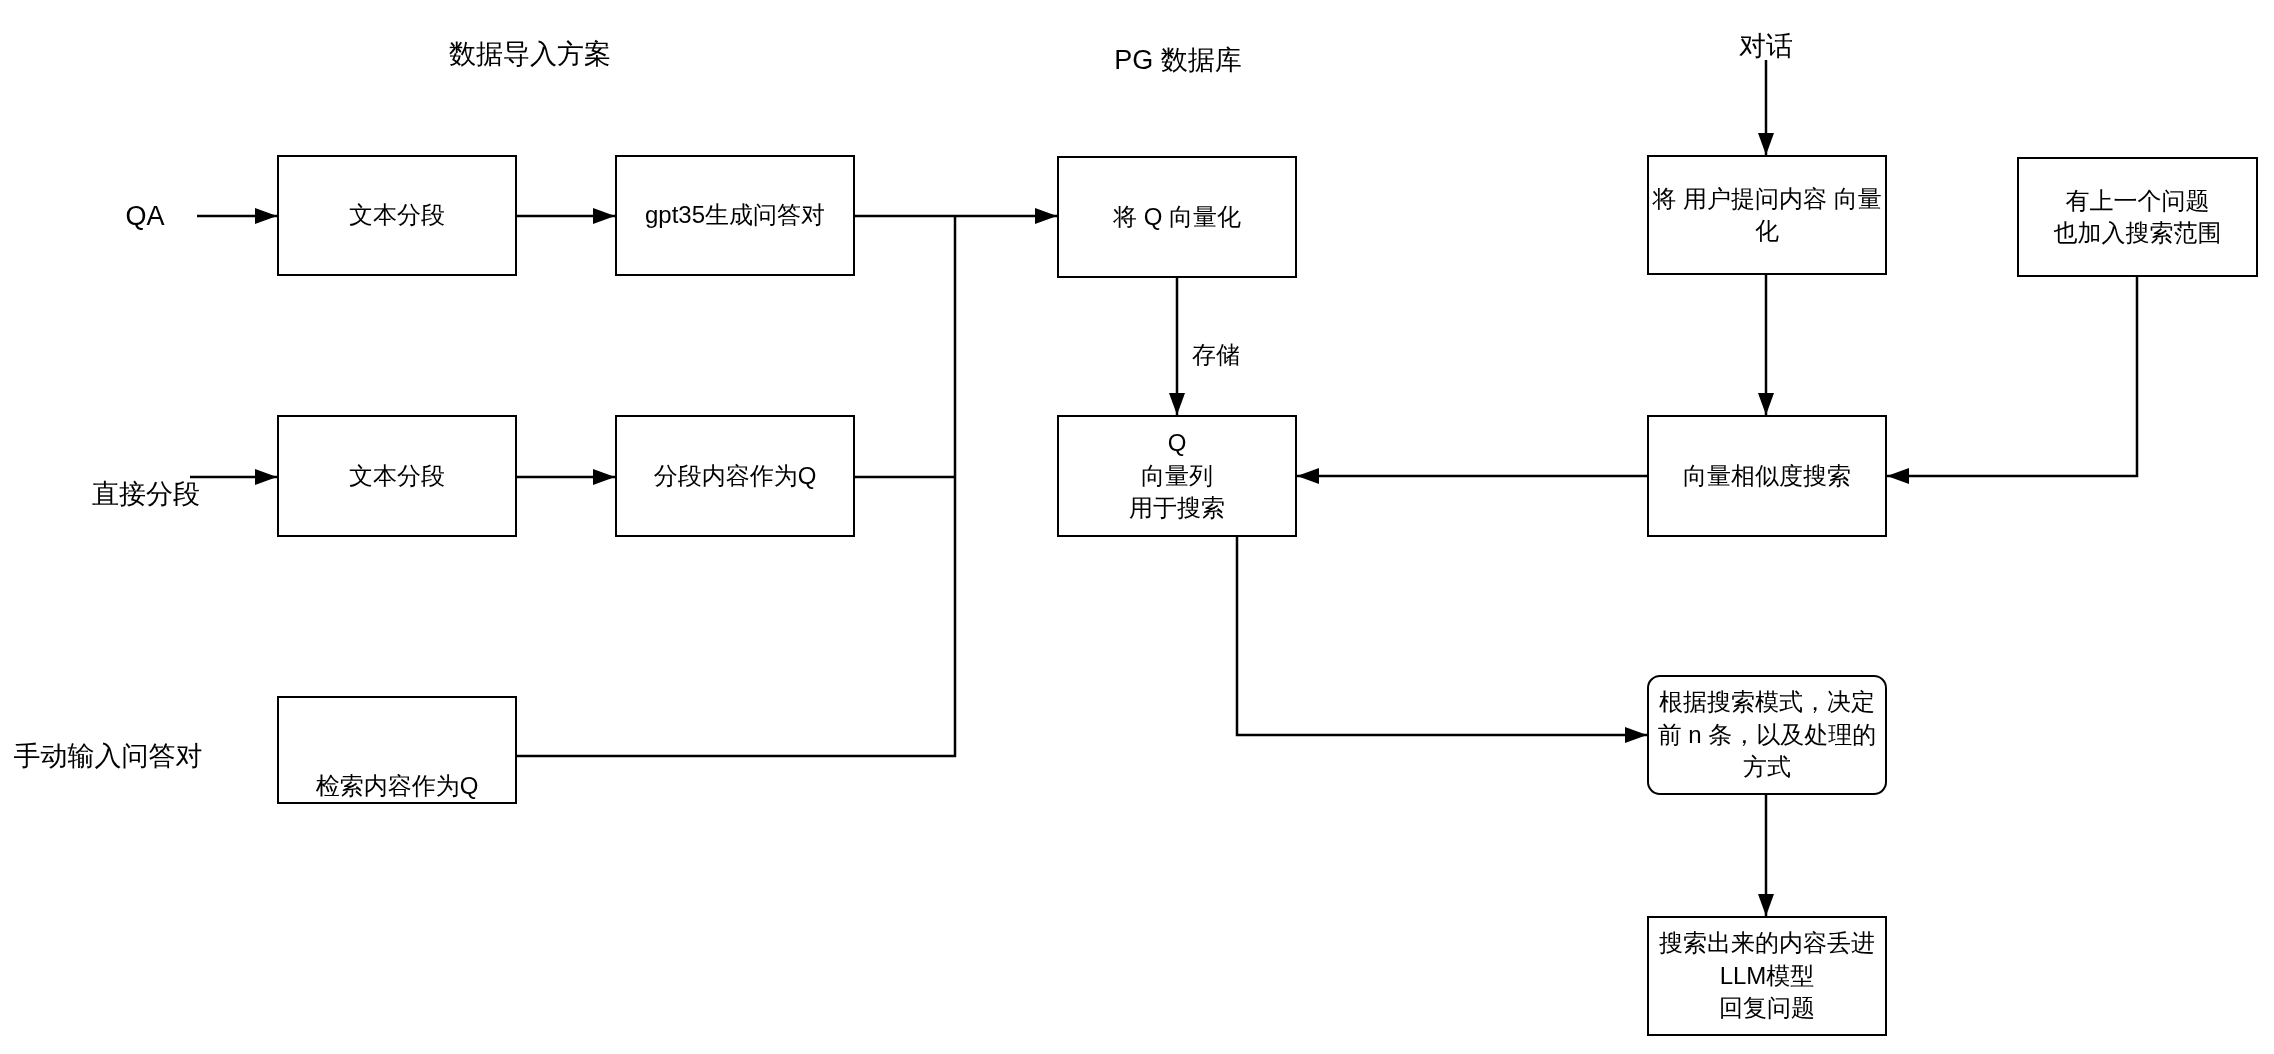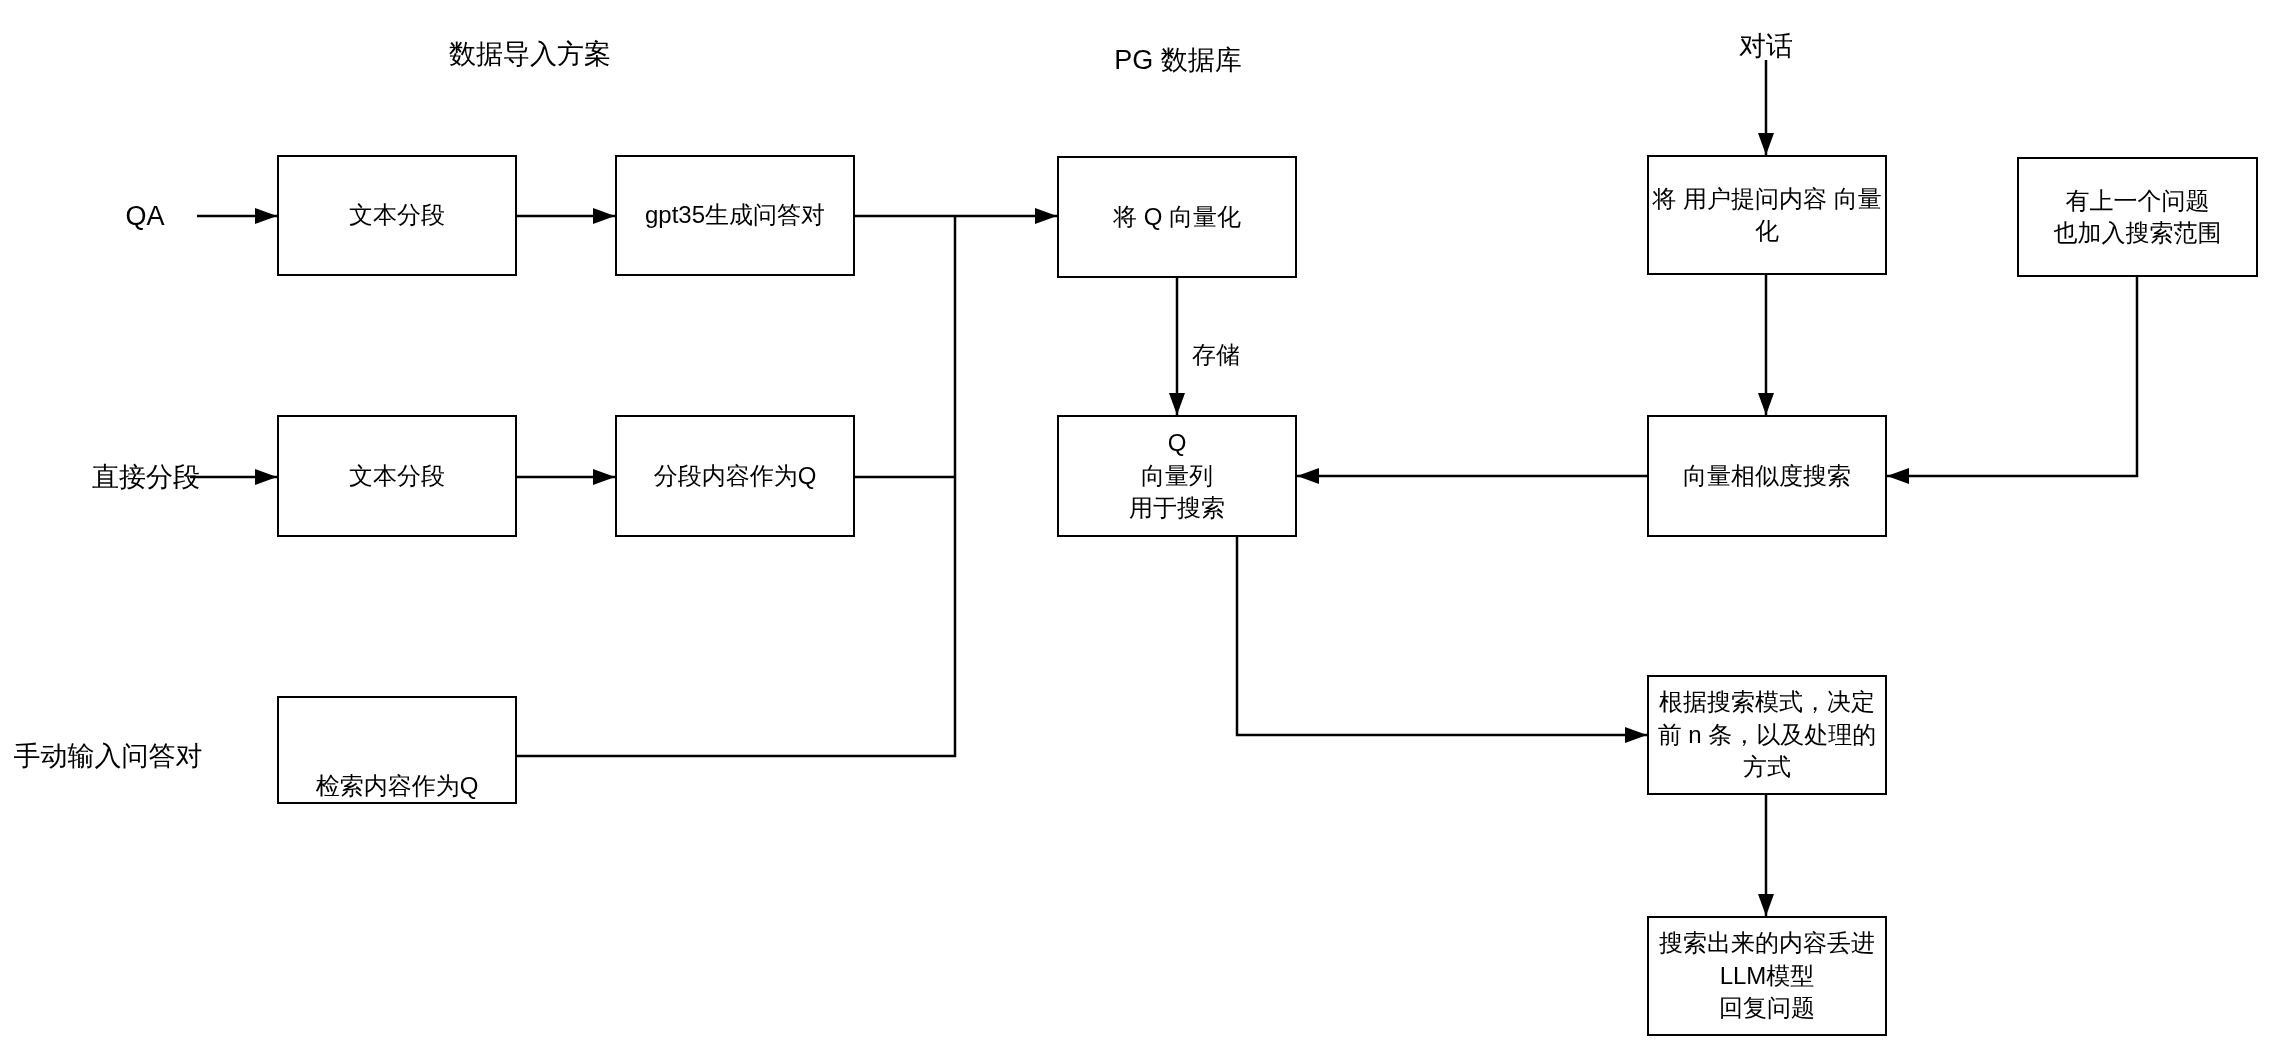--- a/index.html
+++ b/index.html
@@ -105,30 +105,30 @@
       <div class="node-line">将 用户提问内容 向量</div>
       <div class="node-line">化</div>
     </div>
     <div class="node" style="left: 2017px; top: 157px; width: 241px; height: 120px; text-align: center;">
       <div class="node-line">有上一个问题</div>
       <div class="node-line">也加入搜索范围</div>
     </div>
     <div class="node" style="left: 1647px; top: 415px; width: 240px; height: 122px;">
       <div class="node-line">向量相似度搜索</div>
     </div>
-    <div class="node" style="left: 1647px; top: 675px; width: 240px; height: 120px;">
+    <div class="node" style="left: 1647px; top: 675px; width: 240px; height: 120px; border-radius: 13px;">
       <div class="node-line">根据搜索模式，决定</div>
       <div class="node-line">前 n 条，以及处理的</div>
       <div class="node-line">方式</div>
     </div>
     <div class="node" style="left: 1647px; top: 916px; width: 240px; height: 120px;">
       <div class="node-line">搜索出来的内容丢进</div>
       <div class="node-line">LLM模型</div>
       <div class="node-line">回复问题</div>
     </div>
     <div class="label anchor-center" style="left: 530px; top: 54px;">数据导入方案</div>
     <div class="label anchor-center" style="left: 1178px; top: 60px; text-align: center;">PG 数据库</div>
     <div class="label anchor-center" style="left: 1766px; top: 46px;">对话</div>
     <div class="label anchor-center" style="left: 145px; top: 216px;">QA</div>
-    <div class="label anchor-center" style="left: 146px; top: 477px;">直接分段</div>
+    <div class="label anchor-center" style="left: 146px; top: 494px;">直接分段</div>
     <div class="label anchor-center" style="left: 108px; top: 756px;">手动输入问答对</div>
     <div class="label anchor-left" style="left: 1192px; top: 355px;">存储</div>
   </div>
 
 </body></html>

